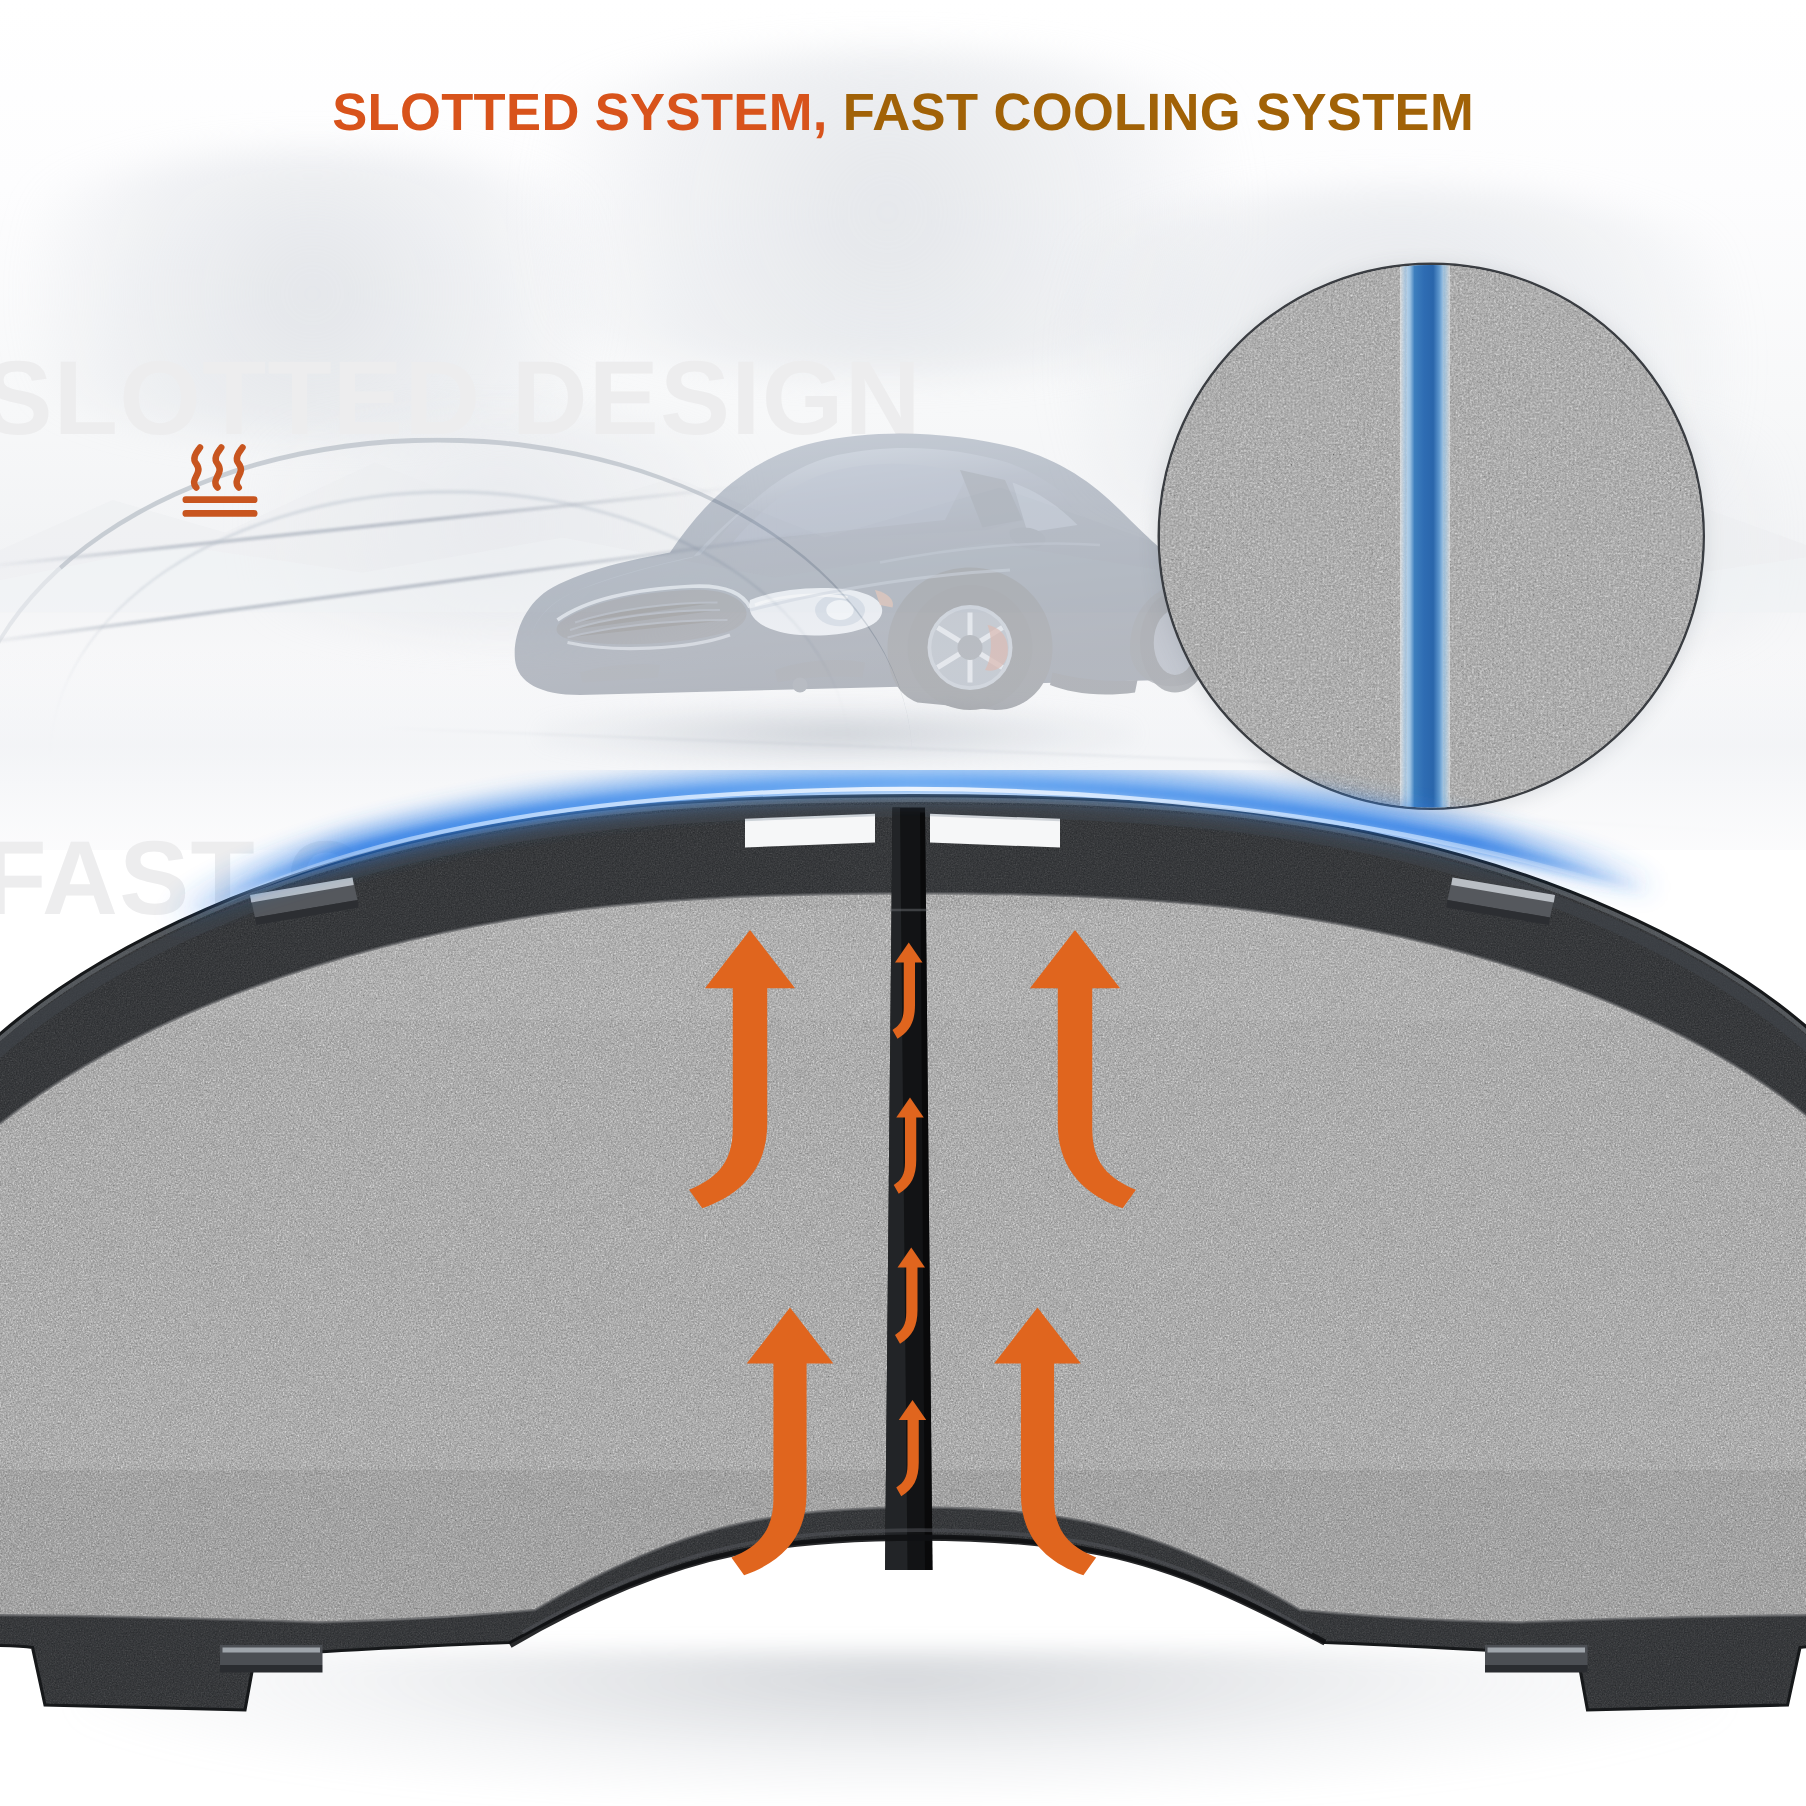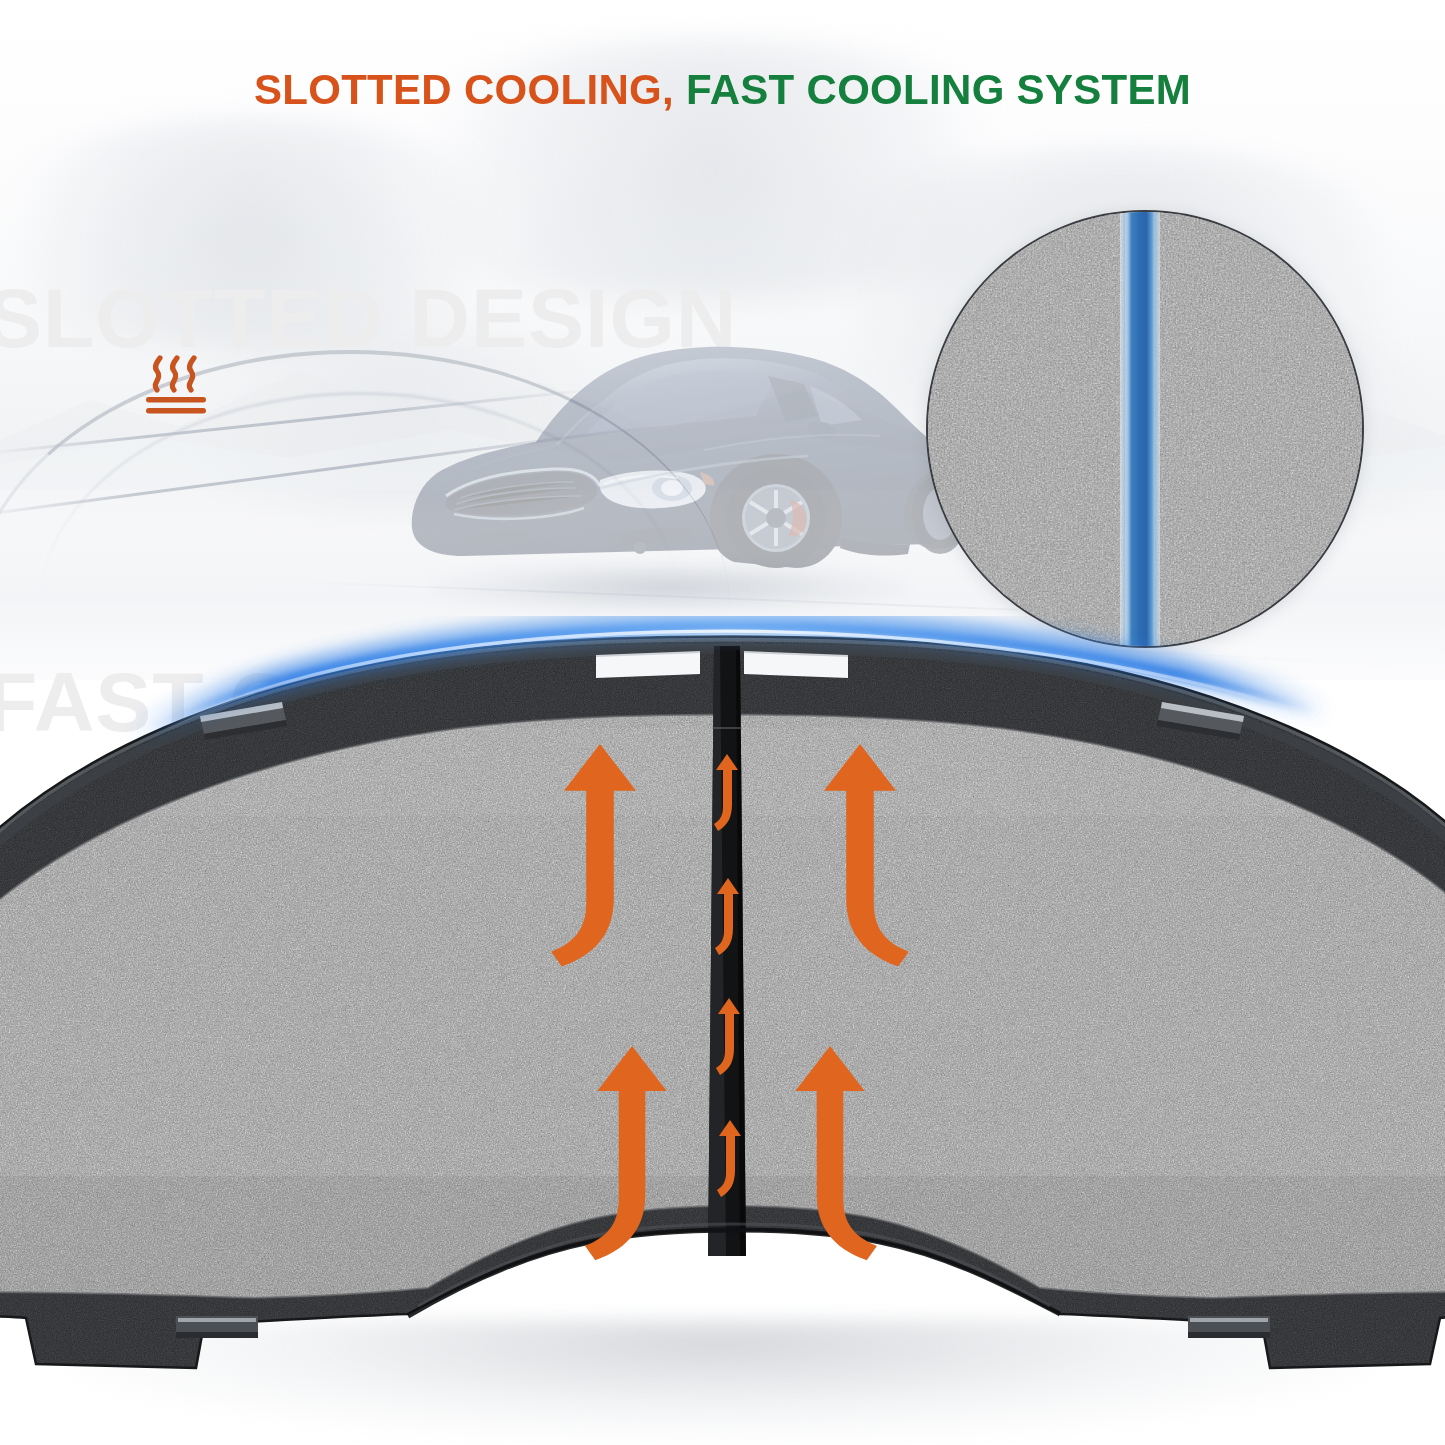--- a/index.html
+++ b/index.html
@@ -89,21 +89,21 @@
   
   .headline{
     position:absolute; left:0; top:64px; width:1445px;
     text-align:center;
     font-size:42px; line-height:52px;
     font-weight:bold;
     letter-spacing:.3px;
     white-space:nowrap;
   }
   .headline .hl-orange{ color:#D8531B; }
-  .headline .hl-dark{ color:#15803d; }
+  .headline .hl-dark{ color:#a16207; }
 
   
   .heat-icon{
     position:absolute; left:143px; top:348px;
     width:68px; height:68px;
   }
 
   
   .car-wrap{
     position:absolute; left:404px; top:332px;
@@ -201,21 +201,21 @@
     <div class="ground-haze"></div>
   </div>
 
   <div class="watermark">
     <span>SLOTTED DESIGN</span>
     <span>FAST COOLING</span>
     <span>SYSTEM</span>
   </div>
 
   <div class="headline">
-    <span class="hl-orange">SLOTTED COOLING,</span><span>&nbsp;</span><span class="hl-dark">FAST COOLING SYSTEM</span>
+    <span class="hl-orange">SLOTTED SYSTEM,</span><span>&nbsp;</span><span class="hl-dark">FAST COOLING SYSTEM</span>
   </div>
 
   <div class="heat-icon">
     <svg viewBox="0 0 68 68" width="68" height="68">
       <g fill="none" stroke="#C8551F" stroke-width="5.2" stroke-linecap="round">
         <path d="M14,42 C8,35 20,31 14,23 C10,18 15,13 17,10"></path>
         <path d="M31,42 C25,35 37,31 31,23 C27,18 32,13 34,10"></path>
         <path d="M48,42 C42,35 54,31 48,23 C44,18 49,13 51,10"></path>
       </g>
       <rect x="3" y="49" width="60" height="5.4" rx="2.7" fill="#C8551F"></rect>

